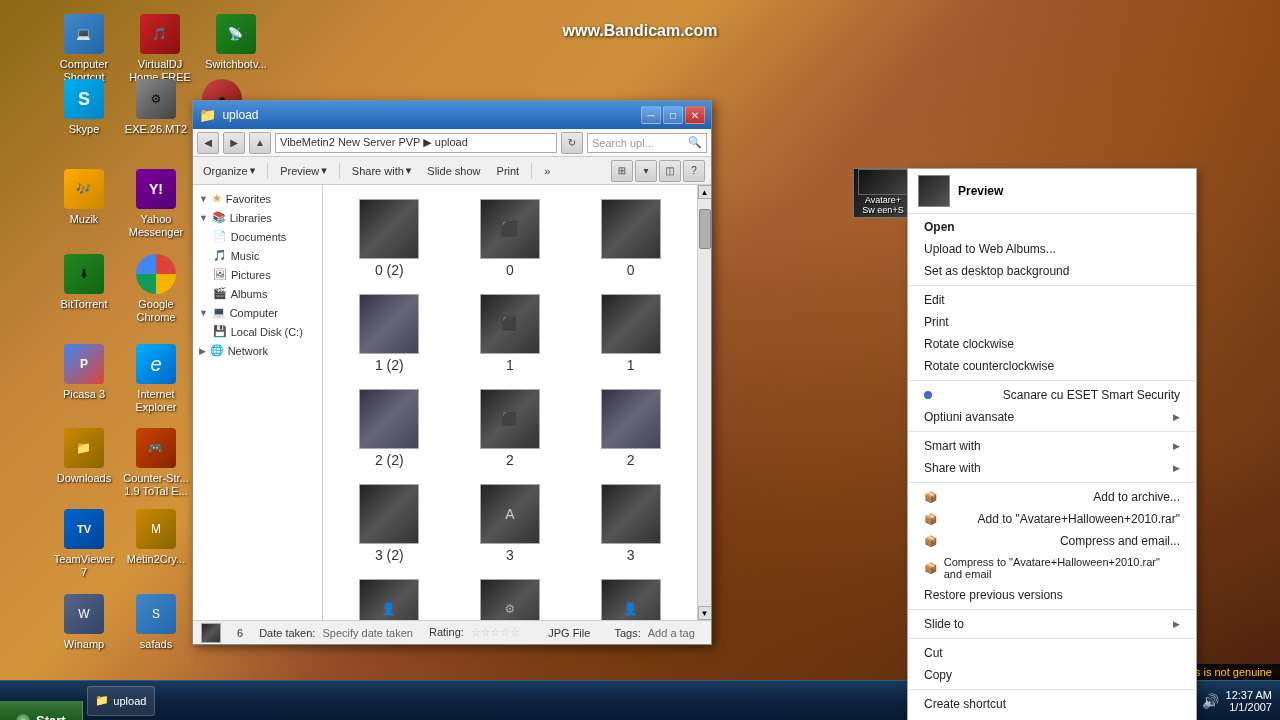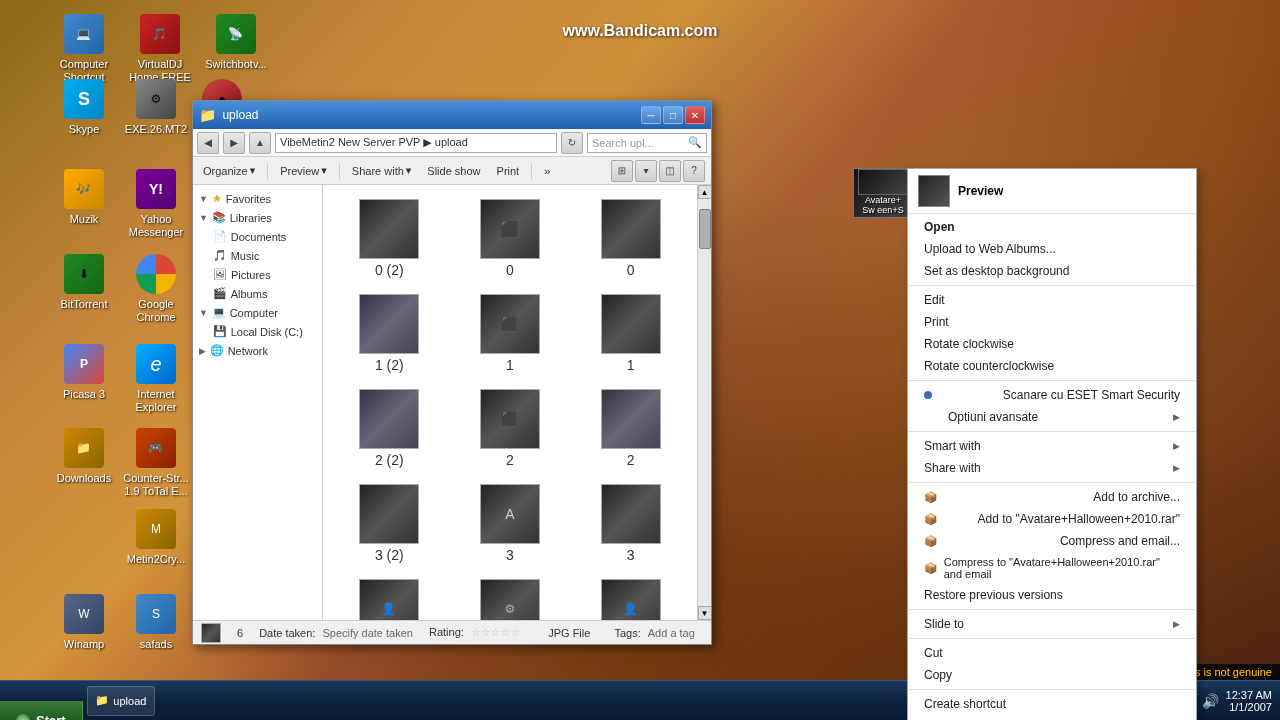--- a/index.html
+++ b/index.html
@@ -563,20 +563,24 @@
     <div class="icon-label">C</div>
   </div>
   <div class="desktop-icon" style="top:424px;left:44px">
     <div class="icon-img icon-downloads">📁</div>
     <div class="icon-label">Downloads</div>
   </div>
   <div class="desktop-icon" style="top:424px;left:116px">
     <div class="icon-img icon-counter">🎮</div>
     <div class="icon-label">Counter-Str...<br>1.9 ToTal E...</div>
   </div>
+  <div class="desktop-icon" style="top:505px;left:44px">
+    <div class="icon-img icon-teamviewer" style="color:white;font-size:11px;font-weight:bold;">TV</div>
+    <div class="icon-label">TeamViewer<br>7</div>
+  </div>
   <div class="desktop-icon" style="top:505px;left:116px">
     <div class="icon-img icon-metin2" style="color:white;">M</div>
     <div class="icon-label">Metin2Cry...</div>
   </div>
   <div class="desktop-icon" style="top:590px;left:44px">
     <div class="icon-img icon-winamp" style="color:white;">W</div>
     <div class="icon-label">Winamp</div>
   </div>
   <div class="desktop-icon" style="top:590px;left:116px">
     <div class="icon-img icon-safads" style="color:white;">S</div>
@@ -824,21 +828,21 @@
     </div>
     <div class="ctx-item">
       <span>Rotate counterclockwise</span>
     </div>
     <div class="ctx-sep"></div>
     <div class="ctx-item">
       <span class="ctx-radio"></span>
       <span>Scanare cu ESET Smart Security</span>
     </div>
     <div class="ctx-item">
-      <span style="flex:1;margin-left:24px;">Optiuni avansate</span>
+      <span style="flex:1;">Optiuni avansate</span>
       <span class="ctx-arrow">▶</span>
     </div>
     <div class="ctx-sep"></div>
     <div class="ctx-item">
       <span style="flex:1;">Smart with</span>
       <span class="ctx-arrow">▶</span>
     </div>
     <div class="ctx-item">
       <span style="flex:1;">Share with</span>
       <span class="ctx-arrow">▶</span>

